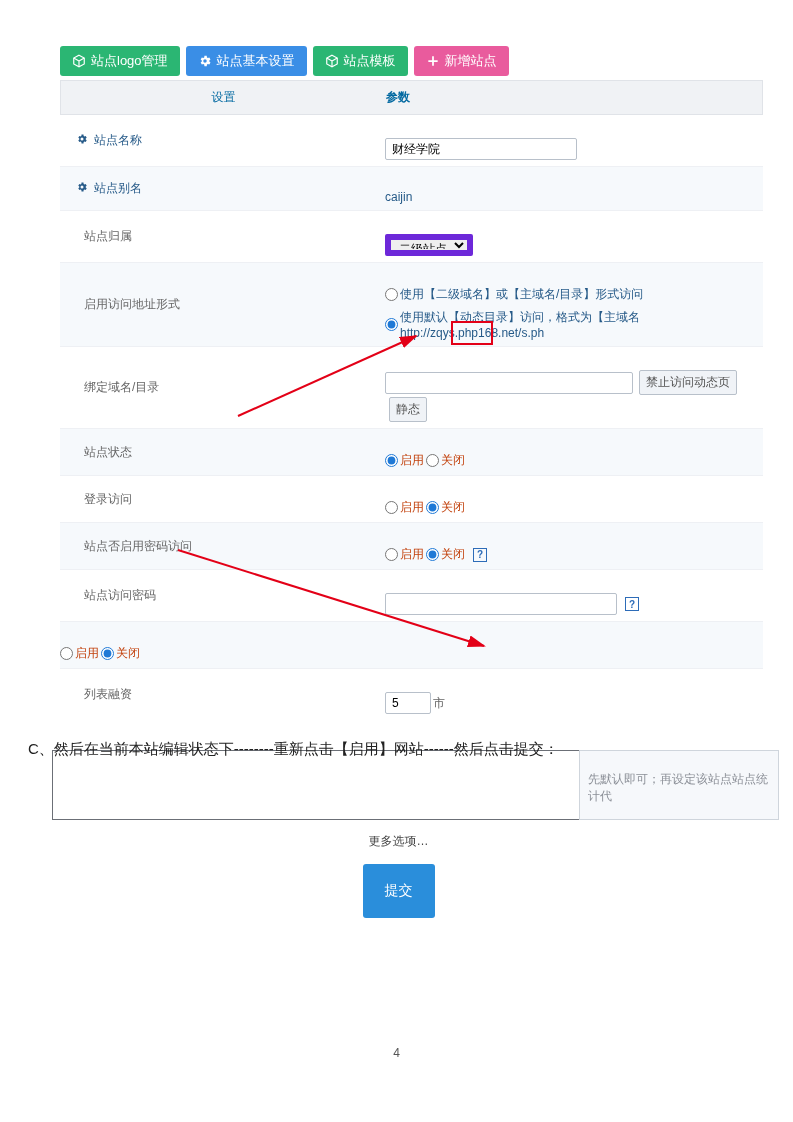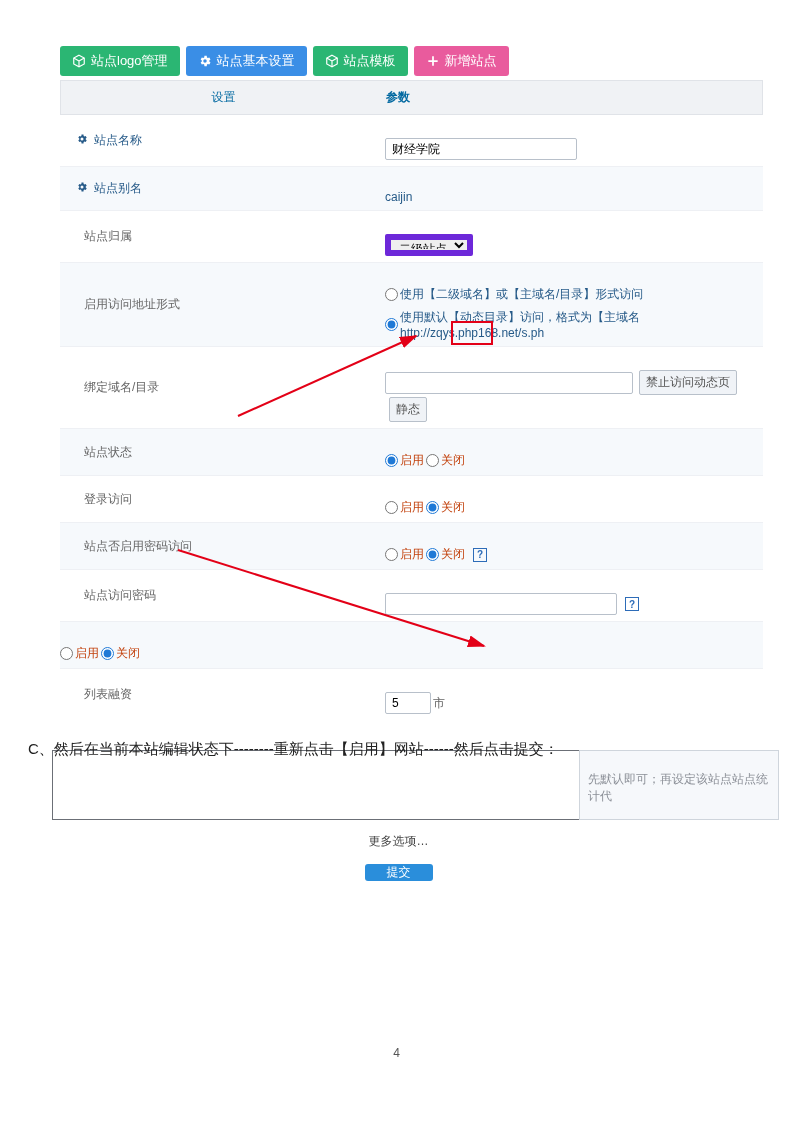--- a/index.html
+++ b/index.html
@@ -113,21 +113,21 @@
   .side-note {
     position:absolute; right:-34px; top:0;
     width:200px; height:70px;
     border:1px solid #cfd5dc; background:#f6f8fb;
     color:#8b8f97; font-size:12px; padding:20px 8px;
   }
   .more-opts { text-align:center; margin-top:10px; color:#444; font-size:12px;}
   .submit-wrap { text-align:center; margin-top:14px; }
   .submit-btn {
     display:inline-block; background:#2a8edb; color:#fff;
-    border:none; border-radius:3px; padding:0 22px; font-size:12px;text-align:right;
+    border:none; border-radius:3px; padding:18px 22px; font-size:14px;text-align:right;
   }
 
   
   .instruction {
     position:absolute; left:28px; top:740px; font-size:15px; color:#222;
   }
 
   .page-num {
     position:absolute; left:0; width:100%; text-align:center;
     top:1046px; color:#555; font-size:12px;

